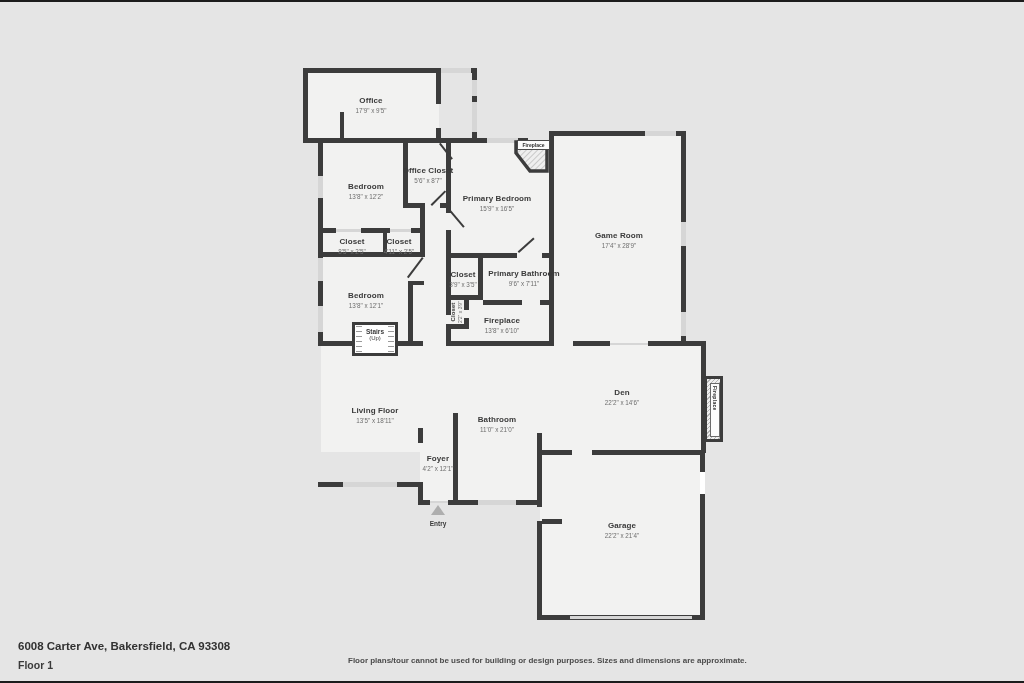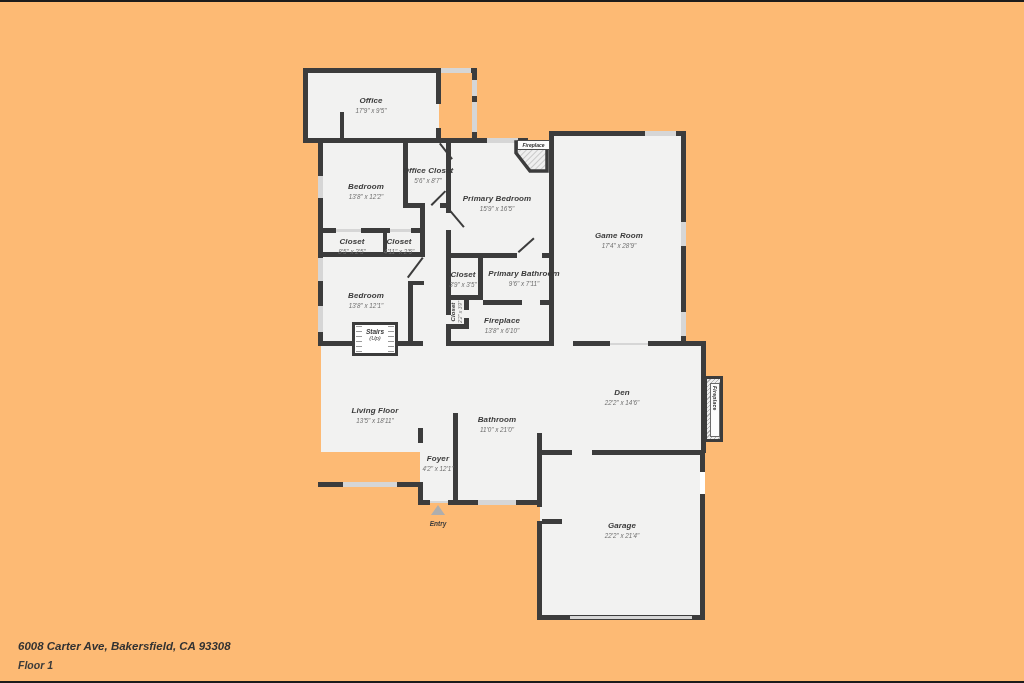--- a/index.html
+++ b/index.html
@@ -1,17 +1,17 @@
 <!DOCTYPE html>
 <html><head>
 <meta charset="utf-8">
 <style>
   html,body{margin:0;padding:0;background:#fff;}
-  .canvas{position:relative;width:1024px;height:683px;background:#fdba74;overflow:hidden;
-          font-family:"Liberation Sans","DejaVu Sans",sans-serif;font-style:italic;}
+  .canvas{position:relative;width:1024px;height:683px;background:#e5e5e5;overflow:hidden;
+          font-family:"Liberation Sans","DejaVu Sans",sans-serif;}
   .edge{position:absolute;left:0;width:1024px;height:2px;background:#1c1c1c;}
   .fill{position:absolute;background:#f2f2f1;}
   .w{position:absolute;background:#3c3c3c;}
   .wd{position:absolute;background:#d6d6d6;}
   .wgap{position:absolute;background:#ffffff;}
   .dl{position:absolute;width:2px;background:#3c3c3c;transform-origin:top left;}
   .room-label{position:absolute;text-align:center;transform:translate(-50%,-50%);
               color:#3a3a3a;line-height:1.35;white-space:nowrap;}
   .room-label.wrap{white-space:normal;width:52px;}
   .room-label.vert{transform:translate(-50%,-50%) rotate(-90deg);}
@@ -243,13 +243,14 @@
     <div class="room-name">Foyer</div>
     <div class="room-dims">4'2" x 12'1"</div>
   </div>
   <div class="room-label" style="left:622px;top:531px">
     <div class="room-name">Garage</div>
     <div class="room-dims">22'2" x 21'4"</div>
   </div>
 
   <div class="addr">6008 Carter Ave, Bakersfield, CA 93308</div>
   <div class="floor">Floor 1</div>
+  <div class="disclaimer">Floor plans/tour cannot be used for building or design purposes. Sizes and dimensions are approximate.</div>
 </div>
 
 </body></html>

